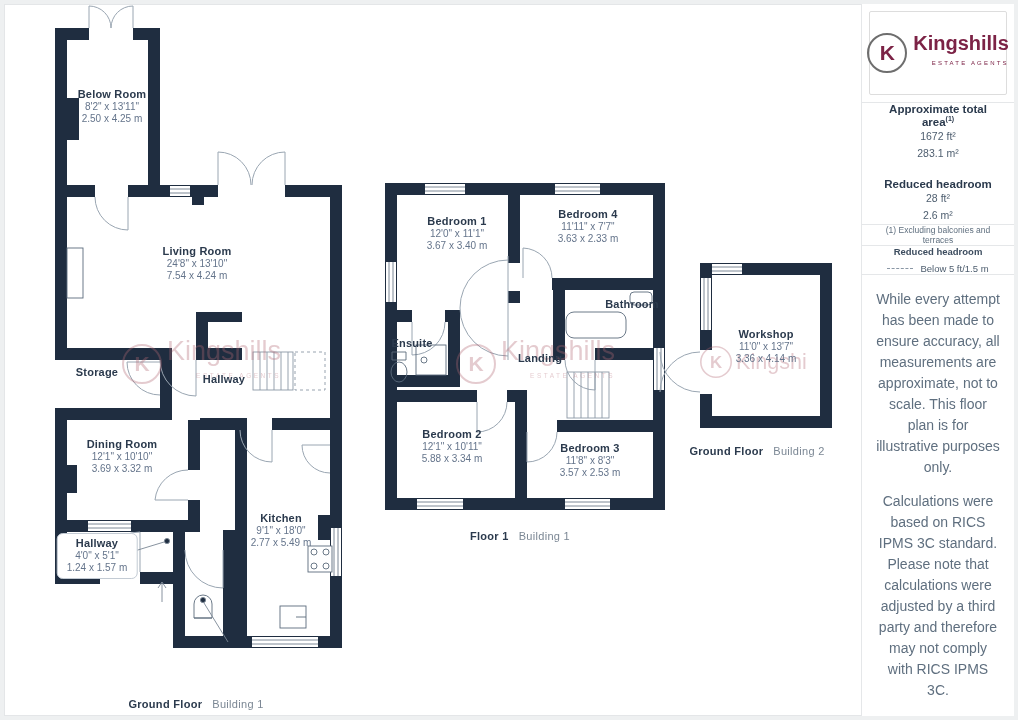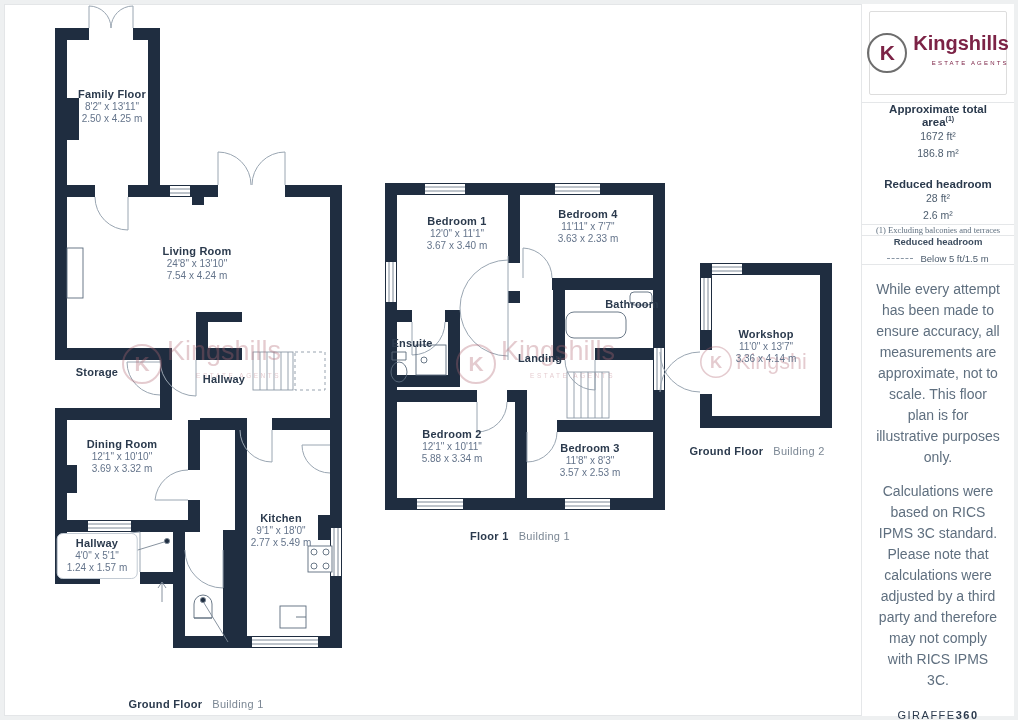--- a/index.html
+++ b/index.html
@@ -25,21 +25,21 @@
   .logo-sec{height:101px;border-bottom:1px solid #e5e7e9;box-sizing:border-box;padding:7px;}
   .logo-card{height:82px;border:1px solid #ddd;border-radius:2px;background:#fff;display:flex;align-items:center;justify-content:center;gap:6px;}
   .lk{width:36px;height:36px;border:2px solid #6e6e6e;border-radius:50%;display:flex;align-items:center;justify-content:center;font-size:21px;font-weight:bold;color:#7c2346;flex:0 0 auto;}
   .ln{color:#7c2346;font-size:20px;font-weight:600;line-height:19px;}
   .ls{display:block;color:#7c2346;font-size:6px;letter-spacing:2.2px;text-align:right;margin-top:1px;font-weight:400;}
   .area-sec{height:356px;}
   .st{font-size:11.5px;font-weight:bold;color:#2b3a4d;}
   .st sup{font-size:7px;}
   .sv{font-size:10.5px;color:#4d5d6e;line-height:17px;}
   .gap14{height:16px;}
-  .foot-sec{height:42px;font-size:8.5px;color:#5f6f7f;font-family:Liberation Serif, serif;}
+  .foot-sec{height:42px;font-size:8.5px;color:#5f6f7f;}
   .legend-sec{height:55px;}
   .lt{font-size:9.5px;font-weight:bold;color:#3d4d5f;margin-bottom:6px;}
   .lrow{display:flex;align-items:center;gap:7px;font-size:9.5px;color:#4d5d6e;}
   .dashline{display:inline-block;width:26px;border-top:1px dashed #8a97a5;}
   .disc-sec{flex:1;justify-content:flex-start;padding-top:14px;}
   .dt{font-size:14px;color:#5f6f7f;line-height:1.5;margin-bottom:13px;}
   .credit{font-size:11px;color:#2b3a4d;letter-spacing:1.5px;margin-top:5px;}
   .credit b{letter-spacing:1.5px;margin-top:45px;}
 </style>
 </head>
@@ -203,21 +203,21 @@
   <div class="wm" style="left:456px;top:338px;">
     <span class="wmk">K</span>
     <span class="wmt"><span>Kingshills</span><span class="wms">ESTATE AGENTS</span></span>
   </div>
   <div class="wm wm-small" style="left:700px;top:342px;">
     <span class="wmk">K</span>
     <span class="wmt"><span>Kingshills</span></span>
   </div>
 
   <div class="rl" style="left:112px;top:88px;">
-    <div class="rn">Family Floor</div>
+    <div class="rn">Below Room</div>
     <div class="rd">8'2" x 13'11"</div>
     <div class="rd">2.50 x 4.25 m</div>
   </div>
   <div class="rl" style="left:197px;top:245px;">
     <div class="rn">Living Room</div>
     <div class="rd">24'8" x 13'10"</div>
     <div class="rd">7.54 x 4.24 m</div>
   </div>
   <div class="rl" style="left:97px;top:366px;">
     <div class="rn">Storage</div>
@@ -289,21 +289,21 @@
   <div class="sidebar">
     <div class="logo-sec">
       <div class="logo-card">
         <span class="lk">K</span>
         <span class="ln"><span>Kingshills</span><span class="ls">ESTATE AGENTS</span></span>
       </div>
     </div>
     <div class="sec area-sec">
       <div class="st"><span>Approximate total area</span><sup>(1)</sup></div>
       <div class="sv">1672 ft²</div>
-      <div class="sv">186.8 m²</div>
+      <div class="sv">283.1 m²</div>
       <div class="gap14"></div>
       <div class="st">Reduced headroom</div>
       <div class="sv">28 ft²</div>
       <div class="sv">2.6 m²</div>
     </div>
     <div class="sec foot-sec">
       <span>(1) Excluding balconies and terraces</span>
     </div>
     <div class="sec legend-sec">
       <div class="lt">Reduced headroom</div>

